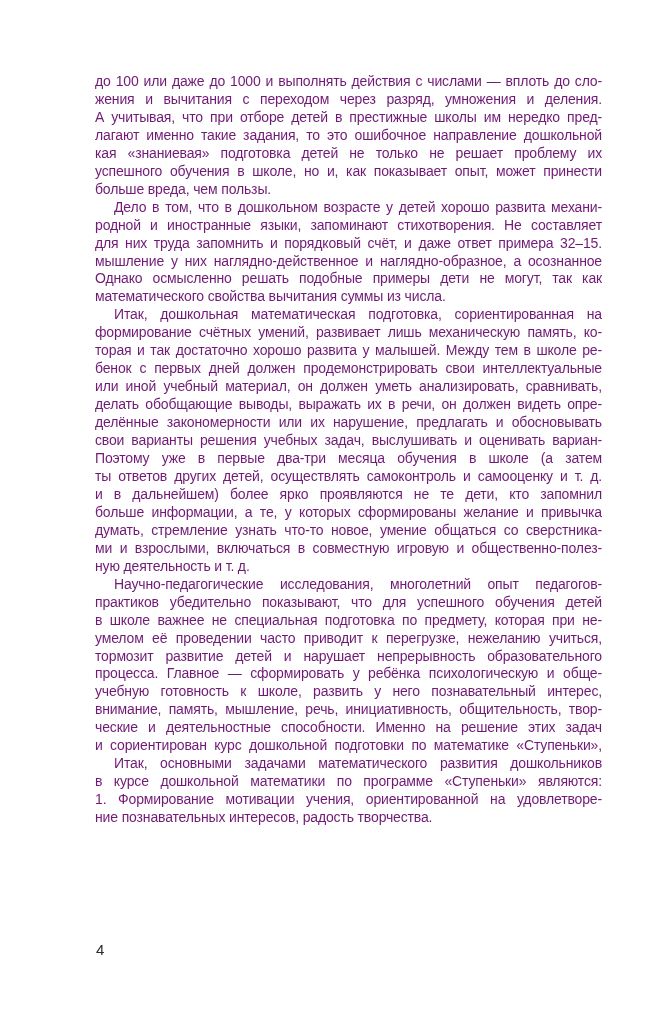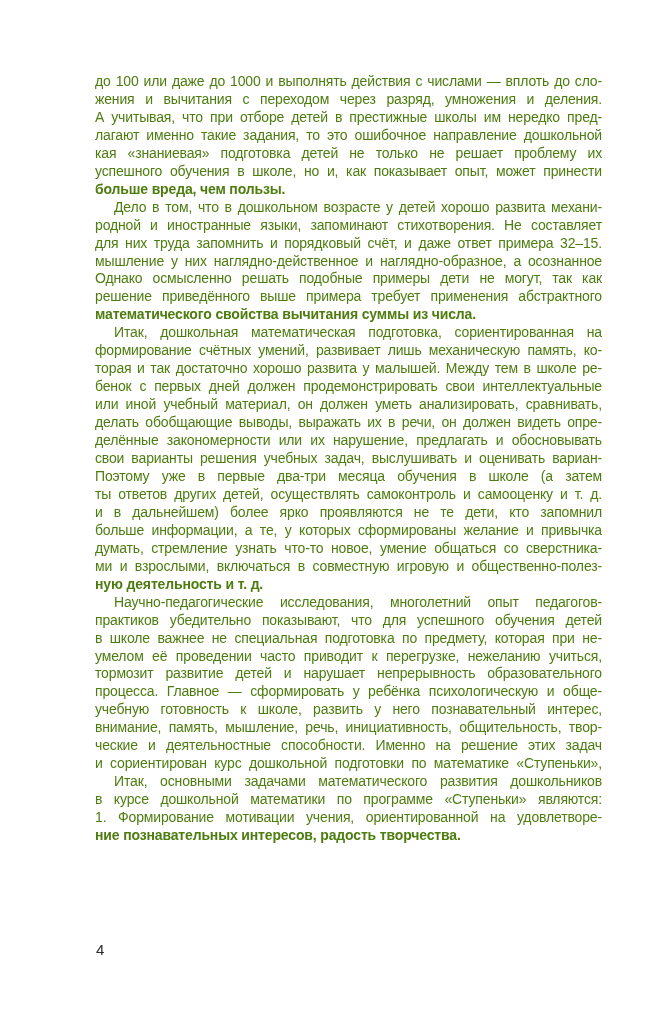--- a/index.html
+++ b/index.html
@@ -16,31 +16,30 @@
     font-family: "Liberation Sans", sans-serif;
   }
   .textblock {
     position: absolute;
     left: 95px;
     top: 73px;
     width: 507px;
     font-size: 14px;
     line-height: 17.95px;
     letter-spacing: -0.15px;
-    color: #4d7c0f;
+    color: #701a75;
   }
   .paragraph { margin: 0; padding: 0; }
   .line {
     text-align: justify;
     text-align-last: justify;
     white-space: normal;
   }
   .line.para-last {
     text-align-last: left;
-    font-weight: bold;
   }
   .line.indent {
     text-indent: 19px;
   }
   .pagenum {
     position: absolute;
     left: 96px;
     top: 941px;
     font-size: 15px;
     line-height: 18px;
@@ -60,21 +59,20 @@
         <div class="line">кая «знаниевая» подготовка детей не только не решает проблему их</div>
         <div class="line">успешного обучения в школе, но и, как показывает опыт, может принести</div>
         <div class="line para-last">больше вреда, чем пользы.</div>
       </div>
       <div class="paragraph">
         <div class="line indent">Дело в том, что в дошкольном возрасте у детей хорошо развита механи-</div>
         <div class="line">родной и иностранные языки, запоминают стихотворения. Не составляет</div>
         <div class="line">для них труда запомнить и порядковый счёт, и даже ответ примера 32–15.</div>
         <div class="line">мышление у них наглядно-действенное и наглядно-образное, а осознанное</div>
         <div class="line">Однако осмысленно решать подобные примеры дети не могут, так как</div>
-        <div class="line">решение приведённого выше примера требует применения абстрактного</div>
         <div class="line para-last">математического свойства вычитания суммы из числа.</div>
       </div>
       <div class="paragraph">
         <div class="line indent">Итак, дошкольная математическая подготовка, сориентированная на</div>
         <div class="line">формирование счётных умений, развивает лишь механическую память, ко-</div>
         <div class="line">торая и так достаточно хорошо развита у малышей. Между тем в школе ре-</div>
         <div class="line">бенок с первых дней должен продемонстрировать свои интеллектуальные</div>
         <div class="line">или иной учебный материал, он должен уметь анализировать, сравнивать,</div>
         <div class="line">делать обобщающие выводы, выражать их в речи, он должен видеть опре-</div>
         <div class="line">делённые закономерности или их нарушение, предлагать и обосновывать</div>

